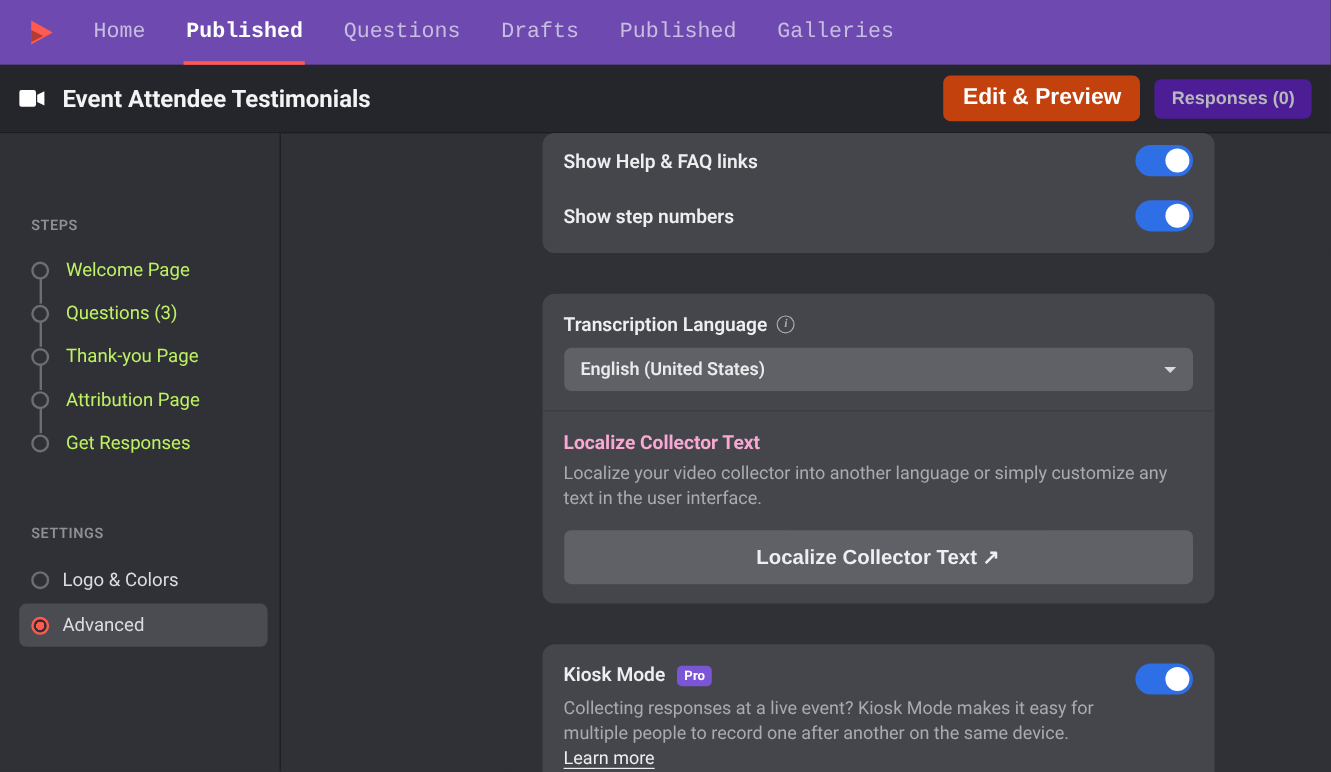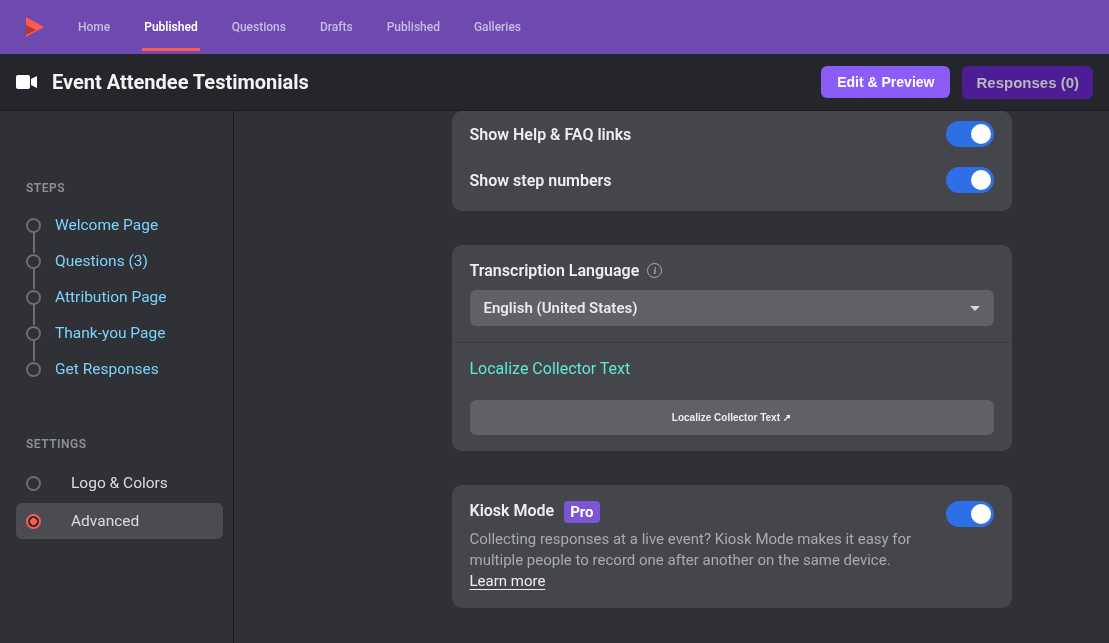--- a/index.html
+++ b/index.html
@@ -20,26 +20,27 @@
     align-items: center;
     padding: 0 22px;
     gap: 30px;
   }
   .logo {
     display: flex;
     align-items: center;
   }
   .nav-link {
     color: #c7bde0;
-    font-size: 12px;
+    font-size: 18px;
     font-weight: 500;
     text-decoration: none;
     cursor: pointer;
     padding: 17px 2px;
     position: relative;
+    font-family: Liberation Mono, monospace;
   }
   .nav-link.active {
     color: #ffffff;
     font-weight: 600;
   }
   .nav-link.active::after {
     content: "";
     position: absolute;
     left: 0; right: 0; bottom: 0;
     height: 3px;
@@ -66,24 +67,24 @@
     font-size: 20px;
     font-weight: 700;
     color: #f3f3f4;
   }
   .subheader-right {
     display: flex;
     align-items: center;
     gap: 12px;
   }
   .btn-primary {
-    background: #8b5cf6;
+    background: #c2410c;
     color: #fff;
     font-weight: 600;
-    font-size: 14px;
+    font-size: 19px;
     border: none;
     border-radius: 6px;
     padding: 8px 16px;
     cursor: pointer;
     text-align: right;
   }
   .btn-secondary {
     background: #4c1d95;
     color: #b7b8bb;
     font-weight: 600;
@@ -118,21 +119,21 @@
   .sidebar-section-title.first {
     padding-top: 52px;
   }
   .step-list { list-style: none; }
   .step-item {
     display: flex;
     align-items: center;
     gap: 14px;
     padding: 9px 26px;
     font-size: 15.5px;
-    color: #7dd3fc;
+    color: #bef264;
     cursor: pointer;
     position: relative;
   }
   .step-item .circle {
     width: 15px; height: 15px;
     border: 2.5px solid #6c6e73;
     border-radius: 50%;
     flex-shrink: 0;
     background: #2f3136;
     z-index: 1;
@@ -143,21 +144,21 @@
     top: 24px;
     width: 2px;
     height: 22px;
     background: #6c6e73;
     z-index: 0;
   }
   .settings-list { list-style: none; }
   .settings-item {
     display: flex;
     align-items: center;
-    gap: 30px;
+    gap: 11px;
     padding: 9px 26px;
     font-size: 15.5px;
     color: #dcdde0;
     cursor: pointer;
     border-radius: 6px;
     margin: 2px 10px 2px 16px;
   }
   .settings-item.selected {
     background: #4a4c52;
   }
@@ -265,47 +266,47 @@
   }
   .select .caret {
     width: 0; height: 0;
     border-left: 5px solid transparent;
     border-right: 5px solid transparent;
     border-top: 5px solid #d9d9db;
   }
 
   .sub-title {
     font-size: 16px;
-    font-weight: 400;
-    color: #5eead4;
+    font-weight: 700;
+    color: #f9a8d4;
     margin-bottom: 6px;
   }
   .muted {
     font-size: 15px;
     color: #a9abaf;
     line-height: 1.4;
   }
 
   .btn-wide {
     margin-top: 16px;
     width: 100%;
     background: #5f6167;
     border: none;
     border-radius: 6px;
     padding: 12px;
     color: #eeeef0;
     font-weight: 600;
-    font-size: 10px;
+    font-size: 17px;
     cursor: pointer;
   }
 
   .badge-pro {
     background: #7a55d6;
     color: #fff;
-    font-size: 15px;
+    font-size: 11px;
     font-weight: 700;
     padding: 2px 6px;
     border-radius: 4px;
     margin-left: 6px;
     vertical-align: middle;
   }
 
   .link-underline {
     color: #eeeef0;
     text-decoration: underline;
@@ -367,26 +368,26 @@
         <span>Welcome Page</span>
         <span class="line"></span>
       </li>
       <li class="step-item">
         <span class="circle"></span>
         <span>Questions (3)</span>
         <span class="line"></span>
       </li>
       <li class="step-item">
         <span class="circle"></span>
+        <span>Thank-you Page</span>
+        <span class="line"></span>
+      </li>
+      <li class="step-item">
+        <span class="circle"></span>
         <span>Attribution Page</span>
-        <span class="line"></span>
-      </li>
-      <li class="step-item">
-        <span class="circle"></span>
-        <span>Thank-you Page</span>
         <span class="line"></span>
       </li>
       <li class="step-item">
         <span class="circle"></span>
         <span>Get Responses</span>
       </li>
     </ul>
 
     <div class="sidebar-section-title">SETTINGS</div>
     <ul class="settings-list">
@@ -421,20 +422,21 @@
             <span>Transcription Language</span>
             <span class="info-icon">i</span>
           </div>
           <div class="select">
             <span>English (United States)</span>
             <span class="caret"></span>
           </div>
         </div>
         <div class="card-pad card-divider">
           <div class="sub-title">Localize Collector Text</div>
+          <div class="muted">Localize your video collector into another language or simply customize any text in the user interface.</div>
           <button class="btn-wide">Localize Collector Text ↗</button>
         </div>
       </div>
 
       <div class="card">
         <div class="card-pad">
           <div class="kiosk-row">
             <div class="kiosk-text">
               <div style="margin-bottom:8px;">
                 <span class="toggle-label">Kiosk Mode</span>

